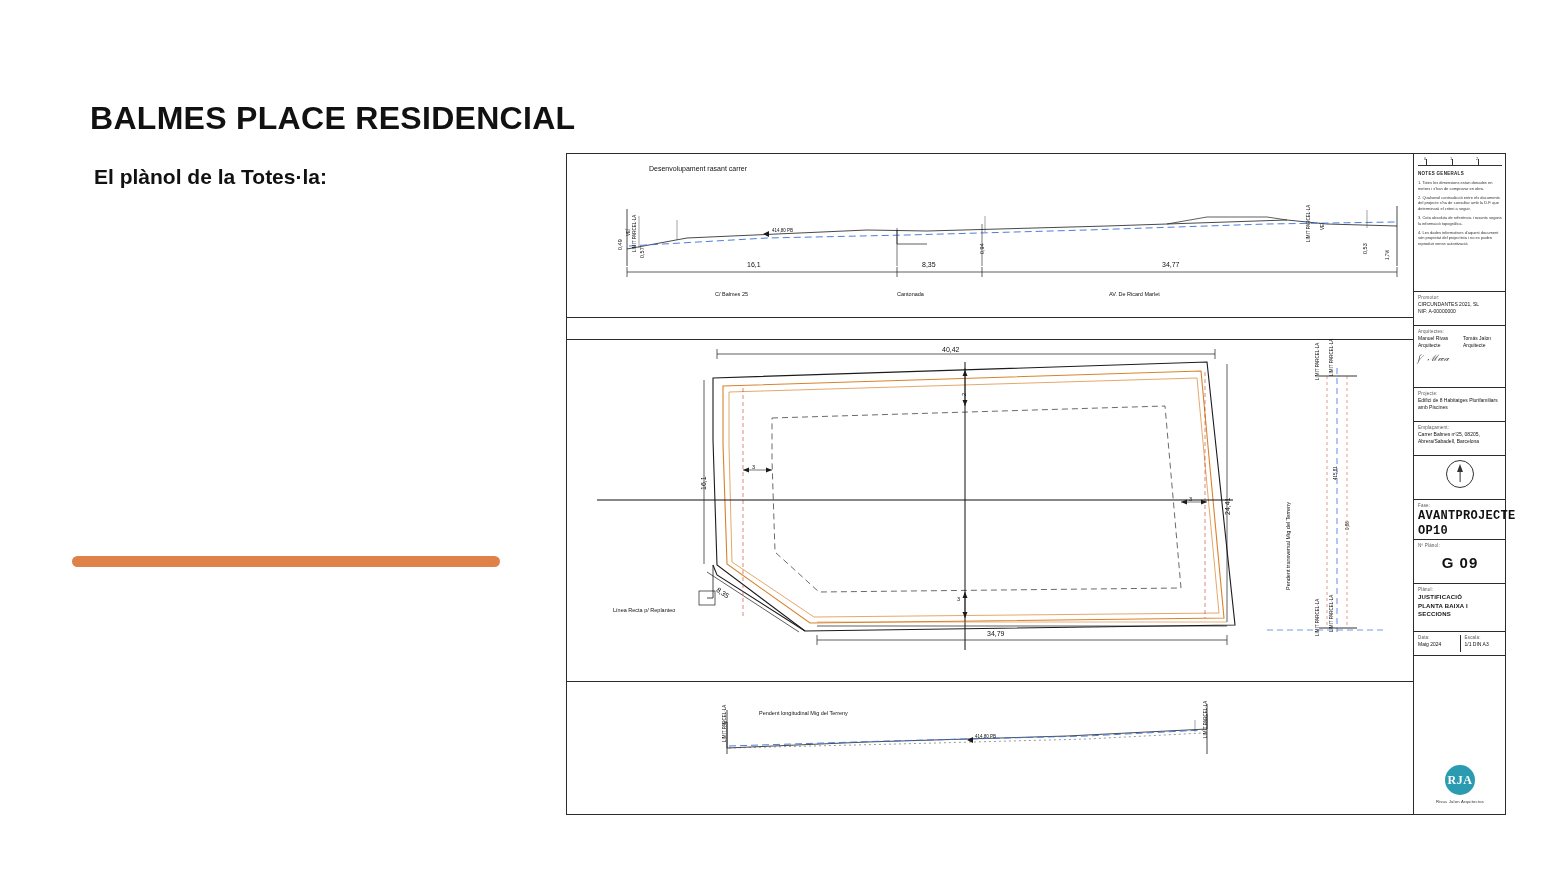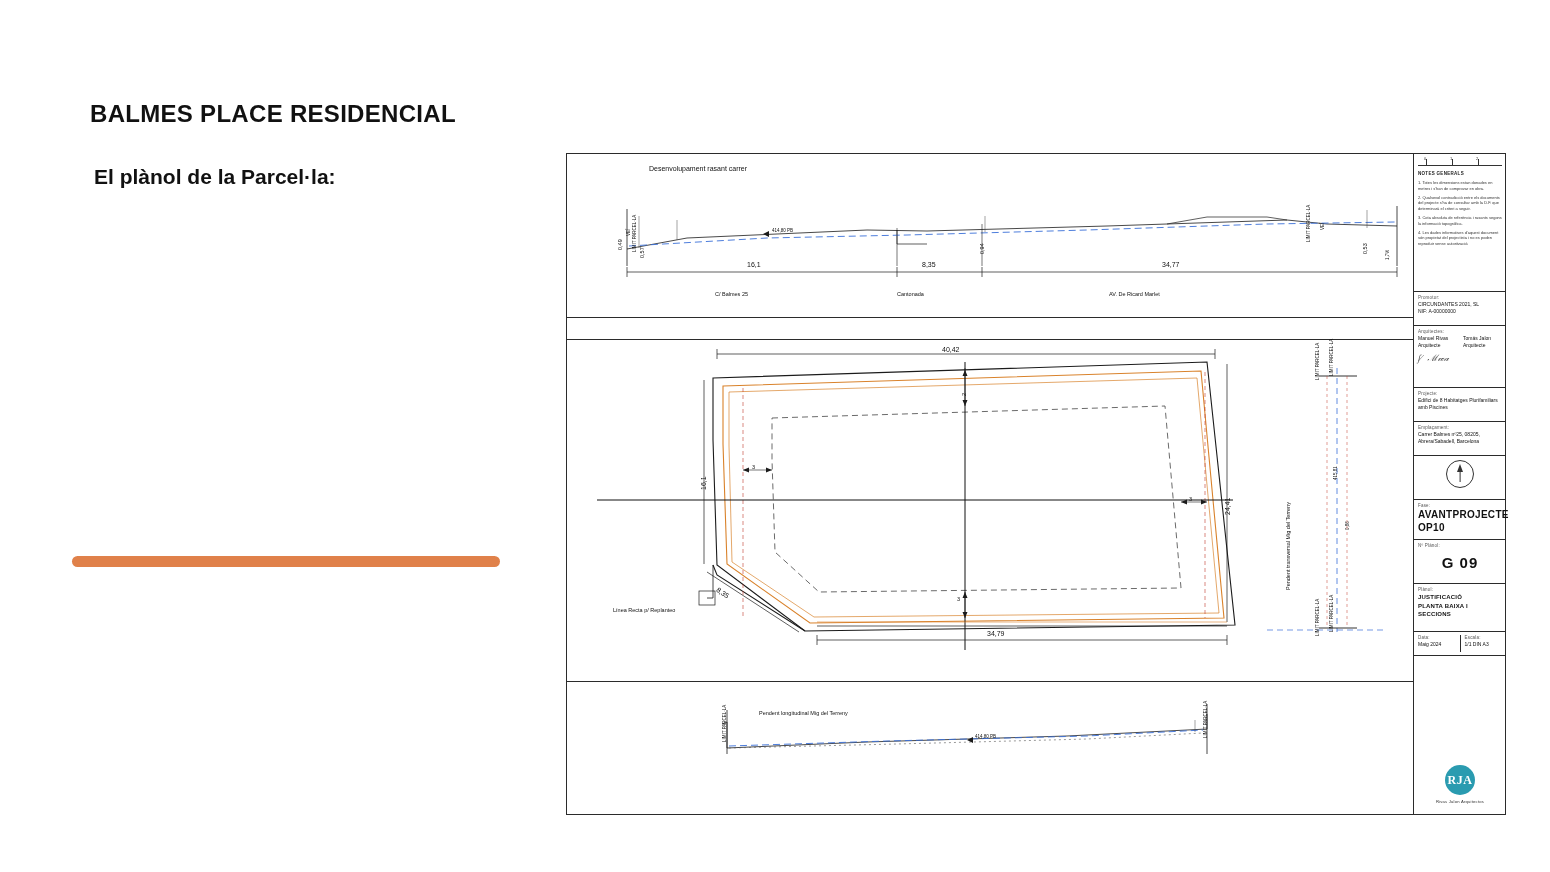--- a/index.html
+++ b/index.html
@@ -1,20 +1,20 @@
 <!DOCTYPE html>
 <html><head>
 <meta charset="utf-8">
 <style>
   html,body{margin:0;padding:0;background:#ffffff;}
   body{width:1550px;height:872px;font-family:"Liberation Sans",sans-serif;color:#111;overflow:hidden;position:relative;}
 
   
   .left-panel{position:absolute;left:0;top:0;width:540px;height:872px;}
-  .slide-title{position:absolute;left:90px;top:100px;font-size:24px;font-weight:bold;letter-spacing:.3px;color:#111;white-space:nowrap;}
+  .slide-title{position:absolute;left:90px;top:100px;font-size:32px;font-weight:bold;letter-spacing:.3px;color:#111;white-space:nowrap;}
   .slide-subtitle{position:absolute;left:94px;top:165px;font-size:21px;font-weight:bold;color:#111;white-space:nowrap;}
   .orange-underline{position:absolute;left:72px;top:556px;width:428px;height:11px;background:#e0814a;border-radius:6px;}
 
   
   .sheet{position:absolute;left:566px;top:153px;width:940px;height:662px;border:1px solid #2b2b2b;background:#fff;box-sizing:border-box;}
   .sheet-inner{position:absolute;left:0;top:0;right:0;bottom:0;}
 
   
   .band-sep{position:absolute;left:0;width:847px;height:0;border-top:1px solid #2b2b2b;}
   .sep1{top:163px;}
@@ -34,21 +34,21 @@
   .ruler span{position:absolute;top:-1px;font-size:4px;color:#333;}
 
   .notes{position:absolute;left:0;top:14px;width:92px;padding:3px 4px;box-sizing:border-box;border-bottom:1px solid #2b2b2b;height:124px;}
   .notes h6{margin:0 0 3px 0;font-size:4.5px;font-weight:bold;letter-spacing:.3px;color:#222;}
   .notes p{margin:0 0 3px 0;font-size:4px;line-height:1.45;color:#333;}
 
   .compass{width:26px;height:26px;border-radius:50%;border:.8px solid #333;position:relative;margin:4px auto 2px auto;}
   .compass:before{content:"";position:absolute;left:50%;top:3px;width:0;height:0;border-left:3px solid transparent;border-right:3px solid transparent;border-bottom:8px solid #333;transform:translateX(-50%);}
   .compass:after{content:"";position:absolute;left:50%;top:11px;width:.8px;height:10px;background:#333;transform:translateX(-50%);}
 
-  .tb-phase{font-size:10px;font-weight:bold;letter-spacing:.3px;line-height:1.25;color:#111;}
+  .tb-phase{font-size:12px;font-weight:bold;letter-spacing:.3px;line-height:1.25;color:#111;font-family:Liberation Mono, monospace;}
   .tb-plan-no{font-size:15px;font-weight:bold;text-align:center;letter-spacing:1px;color:#111;padding-top:4px;}
   .tb-desc{font-size:6px;font-weight:bold;line-height:1.45;letter-spacing:.2px;color:#111;}
 
   .logo-wrap{position:absolute;left:0;bottom:0;width:92px;height:58px;display:flex;flex-direction:column;align-items:center;justify-content:center;}
   .logo-circle{width:30px;height:30px;border-radius:50%;background:#2a9bb0;color:#fff;display:flex;align-items:center;justify-content:center;font-size:12px;font-weight:bold;letter-spacing:.5px;font-family:"Liberation Serif",serif;}
   .logo-caption{margin-top:4px;font-size:4.2px;color:#333;letter-spacing:.2px;}
 
   .sig-row{display:flex;gap:6px;align-items:flex-end;height:16px;}
   .sig{font-family:"Liberation Serif",serif;font-size:9px;color:#222;transform:skewX(-12deg);opacity:.8;}
 
@@ -58,21 +58,21 @@
   .lbl.xs{font-size:4.5px;}
   .rot90{transform:rotate(-90deg);transform-origin:left top;}
 
   svg{display:block;}
 </style>
 </head>
 <body>
 
 <div class="left-panel">
   <div class="slide-title">BALMES PLACE RESIDENCIAL</div>
-  <div class="slide-subtitle">El plànol de la Parcel·la:</div>
+  <div class="slide-subtitle">El plànol de la Totes·la:</div>
   <div class="orange-underline"></div>
 </div>
 
 <div class="sheet">
   <div class="sheet-inner">
 
     <div class="band-sep sep1"></div>
     <div class="band-sep sep2"></div>
     <div class="band-sep sep3"></div>
 

